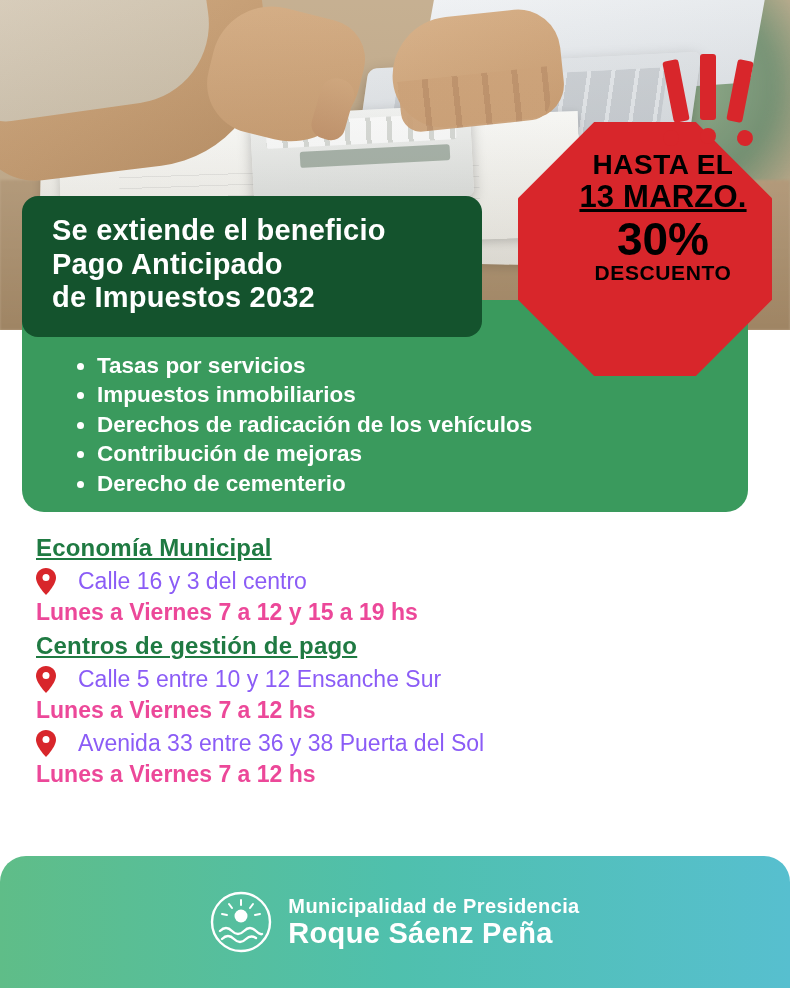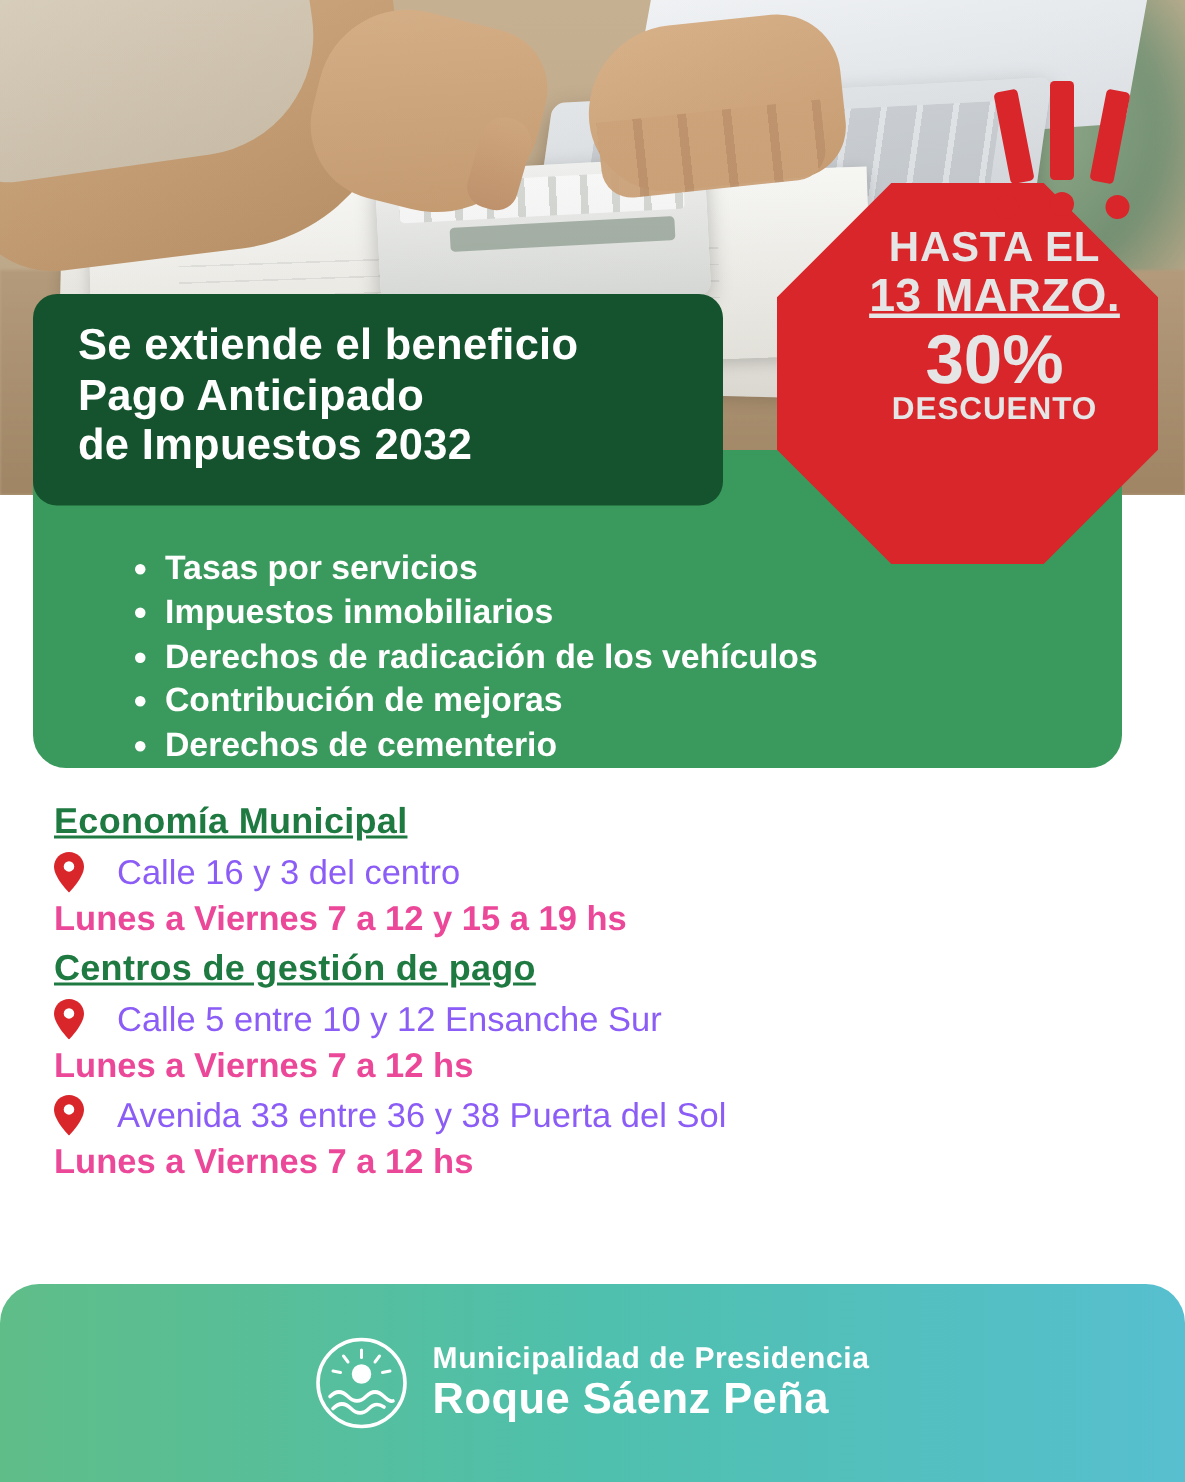--- a/index.html
+++ b/index.html
@@ -218,21 +218,21 @@
     width: 726px;
     height: 212px;
     background: #3a9a5d;
     border-radius: 22px;
     box-sizing: border-box;
     padding: 48px 0 0 48px;
     z-index: 4;
   }
   .green-panel ul {
     list-style: none;
-    margin: 16px; padding: 0;
+    margin: 3px; padding: 0;
   }
   .green-panel li {
     color: #ffffff;
     font-size: 22.5px;
     font-weight: bold;
     line-height: 1.31;
     position: relative;
     padding-left: 24px;
   }
   .green-panel li:before {
@@ -246,21 +246,21 @@
 
   
   .badge {
     position: absolute;
     left: 518px; top: 122px;
     width: 254px; height: 254px;
     background: #d8262b;
     clip-path: polygon(30% 0%, 70% 0%, 100% 30%, 100% 70%, 70% 100%, 30% 100%, 0% 70%, 0% 30%);
     z-index: 8;
     text-align: center;
-    color: #e5e5e5;
+    color: #000000;
     box-sizing: border-box;
     padding-top: 28px;
     padding-left: 36px;
   }
   .badge .b1 { font-size: 28px; font-weight: bold; line-height: 1.06; letter-spacing: .5px;}
   .badge .b2 { font-size: 31px; font-weight: bold; line-height: 1.08; letter-spacing: .2px; text-decoration: underline;}
   .badge .b3 { font-size: 46px; font-weight: bold; line-height: 1.05; margin-top: 2px;}
   .badge .b4 { font-size: 21px; font-weight: bold; letter-spacing: .6px; margin-top: -2px;}
 
   .excl {
@@ -392,21 +392,21 @@
   <div class="b3">30%</div>
   <div class="b4">DESCUENTO</div>
 </div>
 
 <div class="green-panel">
   <ul>
     <li>Tasas por servicios</li>
     <li>Impuestos inmobiliarios</li>
     <li>Derechos de radicación de los vehículos</li>
     <li>Contribución de mejoras</li>
-    <li>Derechos de cementerio</li>
+    <li>Derecho de cementerio</li>
   </ul>
 </div>
 
 <div class="title-card">
   <div class="line">Se extiende el beneficio</div>
   <div class="line">Pago Anticipado</div>
   <div class="line">de Impuestos 2032</div>
 </div>
 
 <div class="info">

